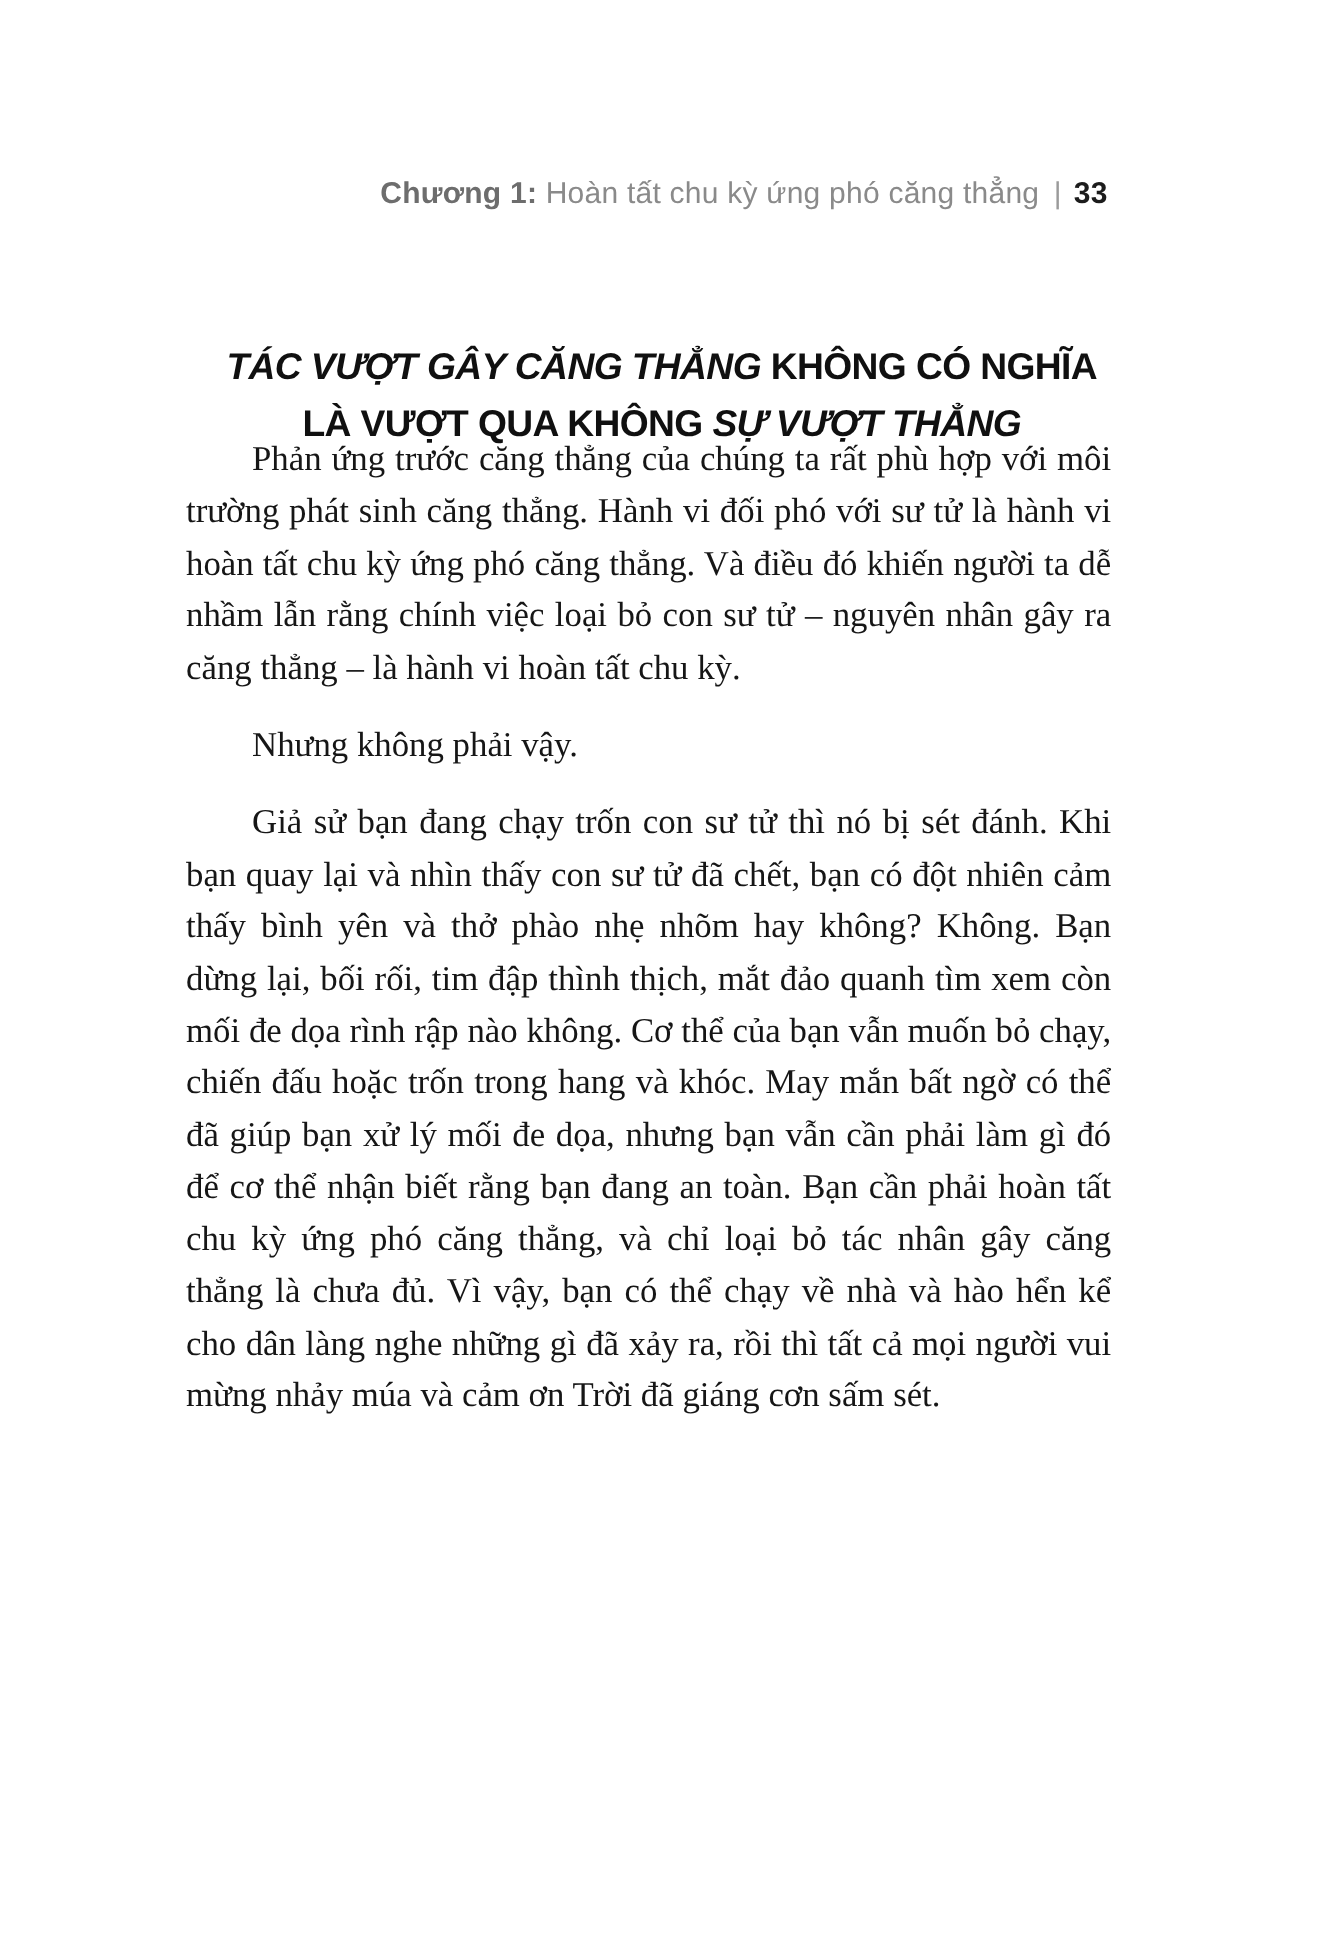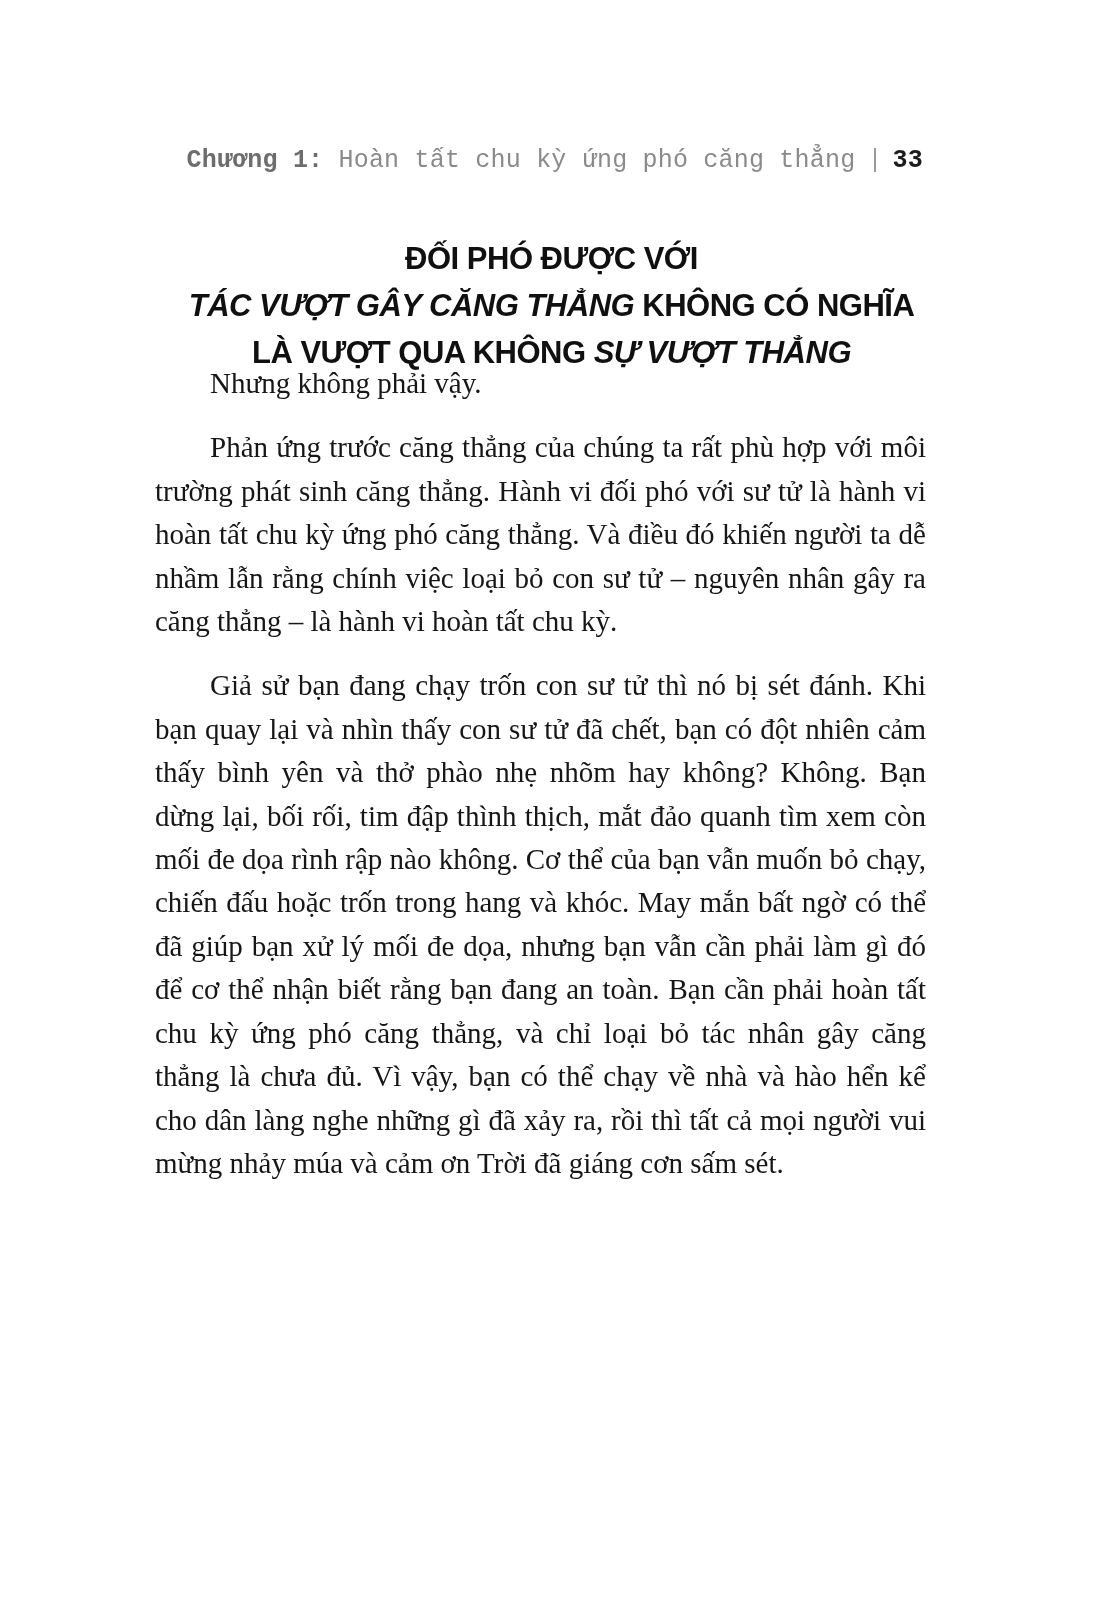--- a/index.html
+++ b/index.html
@@ -18,21 +18,21 @@
     background: #ffffff;
   }
 
   
   .running-header {
     position: absolute;
     top: 146px;
     left: 155px;
     width: 768px;
     text-align: right;
-    font-family: Liberation Mono, monospace;
+    font-family: Liberation Sans, sans-serif;
     font-size: 25px;
     line-height: 30px;
     color: #8a8a8a;
     letter-spacing: 0.2px;
     white-space: nowrap;
   }
   .running-header .chapter-label {
     font-weight: 700;
     color: #6d6d6d;
   }
@@ -85,26 +85,26 @@
 <body>
 
 <div class="page">
 
   <div class="running-header">
     <span class="chapter-label">Chương 1:</span>
     <span class="chapter-title">Hoàn tất chu kỳ ứng phó căng thẳng</span><span class="sep">|</span><span class="pagenum">33</span>
   </div>
 
   <h1 class="section-heading">
-    <span>ĐỐI PHÓ ĐƯỢC VỚI</span><br>
+    <br>
     <span class="em">TÁC VƯỢT GÂY CĂNG THẲNG</span>
     <span>KHÔNG CÓ NGHĨA</span><br>
     <span>LÀ VƯỢT QUA KHÔNG</span>
     <span class="em">SỰ VƯỢT THẲNG</span>
   </h1>
 
   <div class="body-copy">
+    <p>Phản ứng trước căng thẳng của chúng ta rất phù hợp với môi trường phát sinh căng thẳng. Hành vi đối phó với sư tử là hành vi hoàn tất chu kỳ ứng phó căng thẳng. Và điều đó khiến người ta dễ nhầm lẫn rằng chính việc loại bỏ con sư tử – nguyên nhân gây ra căng thẳng – là hành vi hoàn tất chu kỳ.</p>
     <p>Nhưng không phải vậy.</p>
-    <p>Phản ứng trước căng thẳng của chúng ta rất phù hợp với môi trường phát sinh căng thẳng. Hành vi đối phó với sư tử là hành vi hoàn tất chu kỳ ứng phó căng thẳng. Và điều đó khiến người ta dễ nhầm lẫn rằng chính việc loại bỏ con sư tử – nguyên nhân gây ra căng thẳng – là hành vi hoàn tất chu kỳ.</p>
     <p>Giả sử bạn đang chạy trốn con sư tử thì nó bị sét đánh. Khi bạn quay lại và nhìn thấy con sư tử đã chết, bạn có đột nhiên cảm thấy bình yên và thở phào nhẹ nhõm hay không? Không. Bạn dừng lại, bối rối, tim đập thình thịch, mắt đảo quanh tìm xem còn mối đe dọa rình rập nào không. Cơ thể của bạn vẫn muốn bỏ chạy, chiến đấu hoặc trốn trong hang và khóc. May mắn bất ngờ có thể đã giúp bạn xử lý mối đe dọa, nhưng bạn vẫn cần phải làm gì đó để cơ thể nhận biết rằng bạn đang an toàn. Bạn cần phải hoàn tất chu kỳ ứng phó căng thẳng, và chỉ loại bỏ tác nhân gây căng thẳng là chưa đủ. Vì vậy, bạn có thể chạy về nhà và hào hển kể cho dân làng nghe những gì đã xảy ra, rồi thì tất cả mọi người vui mừng nhảy múa và cảm ơn Trời đã giáng cơn sấm sét.</p>
   </div>
 
 </div>
 
 </body></html>

